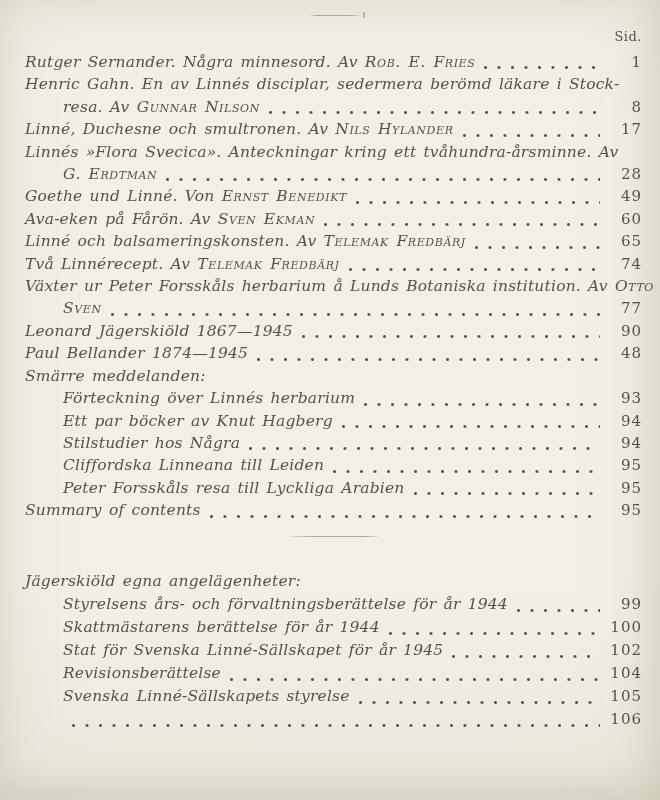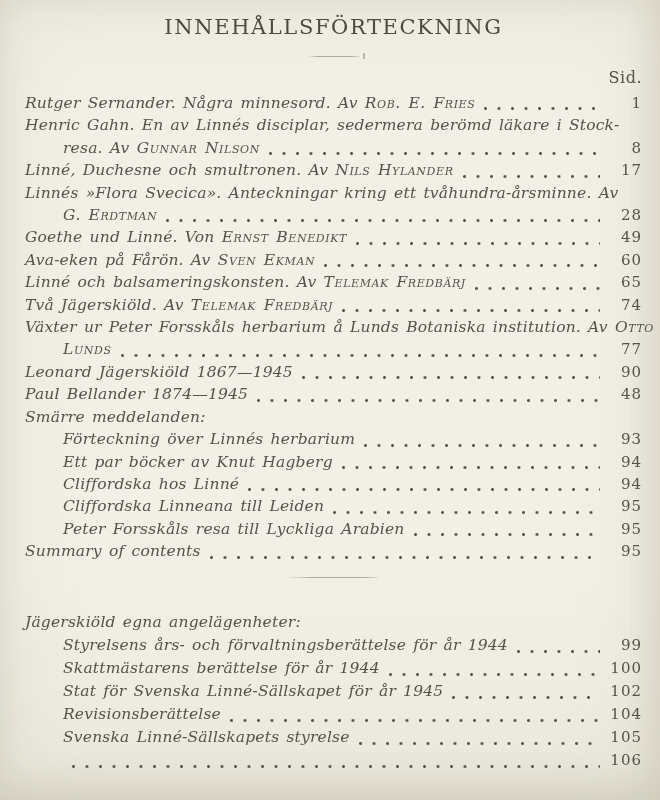--- a/index.html
+++ b/index.html
@@ -32,21 +32,21 @@
   }
   .ornament { position: relative; width: 52px; height: 7px; margin: 12px auto 0; }
   .ornament .line {
     position: absolute; left: 0; top: 3px; width: 100%; height: 1px;
     background: linear-gradient(90deg, rgba(140,136,124,0), rgba(140,136,124,.65) 18%, rgba(140,136,124,.65) 82%, rgba(140,136,124,.15));
   }
   .ornament .nub { position: absolute; right: -5px; top: 0; width: 2px; height: 6px; background: #8d8a7e; opacity: .55; }
   .sid {
     margin-top: 10px;
     text-align: right;
-    font-size: 16px;
+    font-size: 13px;
     letter-spacing: .5px;
     line-height: 16px;
     color: var(--ink);
   }
   .rows { margin-top: 6px; }
   .row {
     display: flex;
     align-items: baseline;
     font-size: 15.5px;
     line-height: 22.4px;
@@ -82,21 +82,20 @@
     width: 88px; height: 1px;
     margin: 14px auto 0;
     background: linear-gradient(90deg, rgba(150,146,134,.15), rgba(150,146,134,.75) 25%, rgba(150,146,134,.75) 85%, rgba(150,146,134,.2));
   }
   #sec2 { margin-top: 33px; }
 </style>
 </head>
 <body>
 
 <div class="page" style="--paper: #f2efe6; --ink: #55524a; --ink-dark: #4c4942; --dot: #56534a;">
-  <h1 class="title">INNEHÅLLSFÖRTECKNING</h1>
   <div class="ornament">
     <span class="line"></span>
     <span class="nub"></span>
   </div>
   <div class="sid">Sid.</div>
   <div class="rows" id="sec1">
       <div class="row">
         <span class="txt"><span>Rutger Sernander. Några minnesord. Av </span><span class="sc">Rob. E. Fries</span></span>
         <span class="leader"></span>
         <span class="pg">1</span>
@@ -127,27 +126,27 @@
         <span class="txt"><span>Ava-eken på Fårön. Av </span><span class="sc">Sven Ekman</span></span>
         <span class="leader"></span>
         <span class="pg">60</span>
       </div>
       <div class="row">
         <span class="txt"><span>Linné och balsameringskonsten. Av </span><span class="sc">Telemak Fredbärj</span></span>
         <span class="leader"></span>
         <span class="pg">65</span>
       </div>
       <div class="row">
-        <span class="txt"><span>Två Jägerskiöld. Av </span><span class="sc">Telemak Fredbärj</span></span>
+        <span class="txt"><span>Två Linnérecept. Av </span><span class="sc">Telemak Fredbärj</span></span>
         <span class="leader"></span>
         <span class="pg">74</span>
       </div>
       <div class="row block"><span class="txt"><span>Växter ur Peter Forsskåls herbarium å Lunds Botaniska institution. Av </span><span class="sc">Otto</span></span></div>
       <div class="row indent">
-        <span class="txt"><span class="sc">Lunds</span></span>
+        <span class="txt"><span class="sc">Sven</span></span>
         <span class="leader"></span>
         <span class="pg">77</span>
       </div>
       <div class="row">
         <span class="txt"><span>Leonard Jägerskiöld 1867—1945</span></span>
         <span class="leader"></span>
         <span class="pg">90</span>
       </div>
       <div class="row">
         <span class="txt"><span>Paul Bellander 1874—1945</span></span>
@@ -159,21 +158,21 @@
         <span class="txt"><span>Förteckning över Linnés herbarium</span></span>
         <span class="leader"></span>
         <span class="pg">93</span>
       </div>
       <div class="row indent">
         <span class="txt"><span>Ett par böcker av Knut Hagberg</span></span>
         <span class="leader"></span>
         <span class="pg">94</span>
       </div>
       <div class="row indent">
-        <span class="txt"><span>Cliffordska hos Linné</span></span>
+        <span class="txt"><span>Stilstudier hos Några</span></span>
         <span class="leader"></span>
         <span class="pg">94</span>
       </div>
       <div class="row indent">
         <span class="txt"><span>Cliffordska Linneana till Leiden</span></span>
         <span class="leader"></span>
         <span class="pg">95</span>
       </div>
       <div class="row indent">
         <span class="txt"><span>Peter Forsskåls resa till Lyckliga Arabien</span></span>

